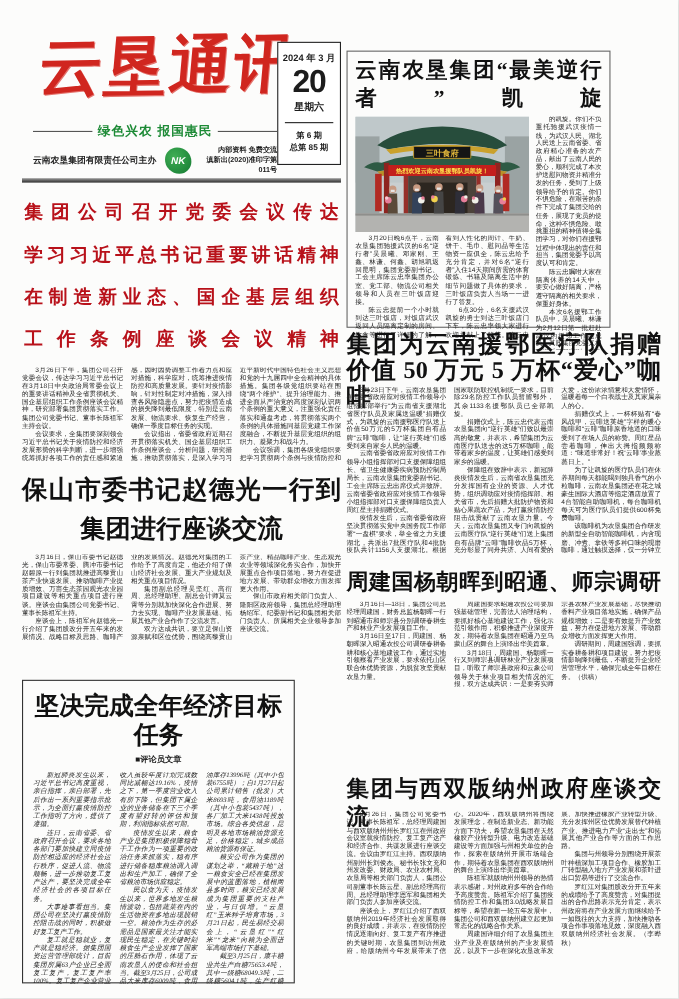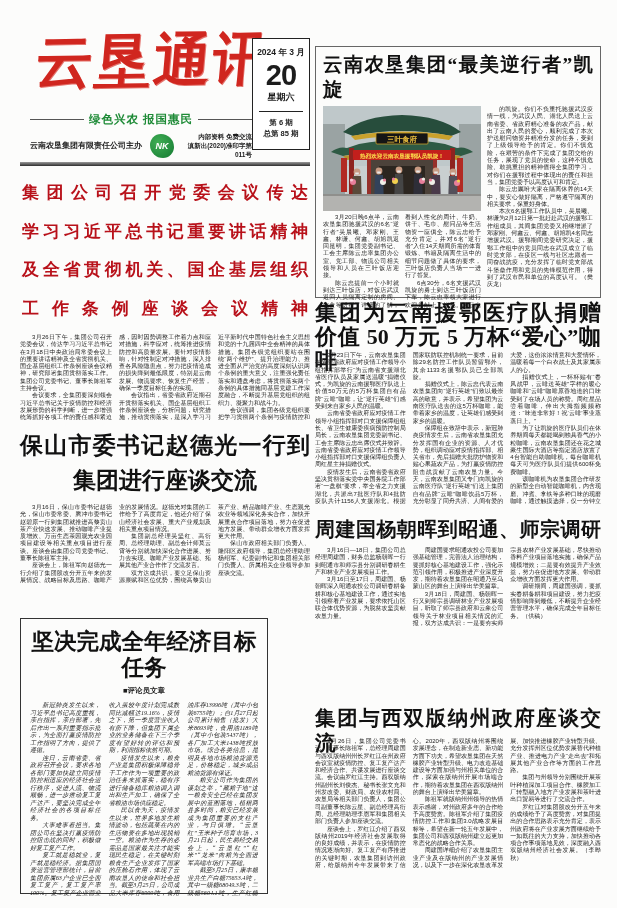--- a/index.html
+++ b/index.html
@@ -42,21 +42,21 @@
   .lead-body{left:20px;top:334px;width:290px;height:92px;}
   .baoshan-hl{position:absolute;left:20px;top:428px;width:290px;font-size:23px;line-height:35px;}
   .baoshan-body{left:20px;top:504px;width:290px;height:110px;}
   .editorial-box{position:absolute;left:20px;top:618px;width:248px;height:276px;border:1.5px solid #333;
         box-sizing:border-box;padding:10px 9px 8px 9px;background:#fcfcfb;}
   .editorial-hl{font-size:22.5px;line-height:26px;}
   .editorial-tag{font-size:7.5px;font-weight:bold;margin:5px 0 6px 0;}
   .editorial-body{position:static;height:198px;font-family:"Liberation Serif",serif;font-style:italic;
         font-size:6.1px;line-height:7.5px;column-count:3;column-gap:8px;}
   
-  .kx-box{position:absolute;left:315px;top:46px;width:286px;height:252px;border:1px solid #666;
+  .kx-box{position:absolute;left:315px;top:46px;width:240px;height:252px;border:1px solid #666;
         box-sizing:border-box;padding:5px 7px;background:#fcfcfb;}
   .kx-hl{font-size:19.5px;line-height:25px;margin-bottom:4px;}
   .kx-row{display:flex;gap:6px;height:212px;}
   .kx-left{width:158px;flex:0 0 auto;}
   .kx-photo{width:158px;height:105px;display:block;}
   .kx-below{margin-top:3px;height:102px;font-size:6px;line-height:7.3px;text-align:justify;
         column-count:2;column-gap:6px;overflow:hidden;}
   .kx-below p,.kx-right p{margin:0;text-indent:2em;}
   .kx-right{flex:1;font-size:6px;line-height:7.3px;text-align:justify;overflow:hidden;}
   .coffee-hl{position:absolute;left:315px;top:301px;width:286px;font-size:22px;line-height:24px;}
@@ -93,21 +93,21 @@
       <div class="dline"></div>
       <div class="iss">第 6 期</div>
       <div class="iss">总第 85 期</div>
     </div>
   </div>
   <div class="mast-rule"></div>
 
   <div class="hl-red">
       <span class="hl-line">集团公司召开党委会议传达</span>
       <span class="hl-line">学习习近平总书记重要讲话精神</span>
-      <span class="hl-line">及全省贯彻机关、国企基层组织</span>
+      <span class="hl-line">在制造新业态、国企基层组织</span>
       <span class="hl-line">工作条例座谈会议精神</span>
     </div>
   <div class="body-text lead-body">
       <p>3月26日下午，集团公司召开党委会议，传达学习习近平总书记在3月18日中央政治局常委会议上的重要讲话精神及全省贯彻机关、国企基层组织工作条例座谈会议精神，研究部署集团贯彻落实工作。集团公司党委书记、董事长陈祖军主持会议。</p>
       <p>会议要求，全集团要深刻领会习近平总书记关于疫情防控和经济发展形势的科学判断，进一步增强统筹抓好各项工作的责任感和紧迫感，因时因势调整工作着力点和应对措施，科学应对，统筹推进疫情防控和高质量发展。要针对疫情影响，针对性制定对冲措施，深入排查各风险隐患点，努力把疫情造成的损失降到最低限度，特别是云南发展、物流要求、恢复生产经营，确保一季度目标任务的实现。</p>
       <p>会议指出，省委省政府近期召开贯彻落实机关、国企基层组织工作条例座谈会，分析问题，研究措施，推动贯彻落实，是深入学习习近平新时代中国特色社会主义思想和党的十九届四中全会精神的具体措施。集团各级党组织要站在围绕“两个维护”、提升治理能力、推进全面从严治党的高度深刻认识两个条例的重大意义，注重强化责任落实和通盘考虑，将贯彻落实两个条例的具体措施同基层党建工作深度融合，不断提升基层党组织的组织力、凝聚力和战斗力。</p>
       <p>会议强调，集团各级党组织要把学习贯彻两个条例与疫情防控和复工复产达产工作结合起来，坚决实现全年经济目标任务。</p>
     </div>
 
   <div class="baoshan-hl hl-black center">

